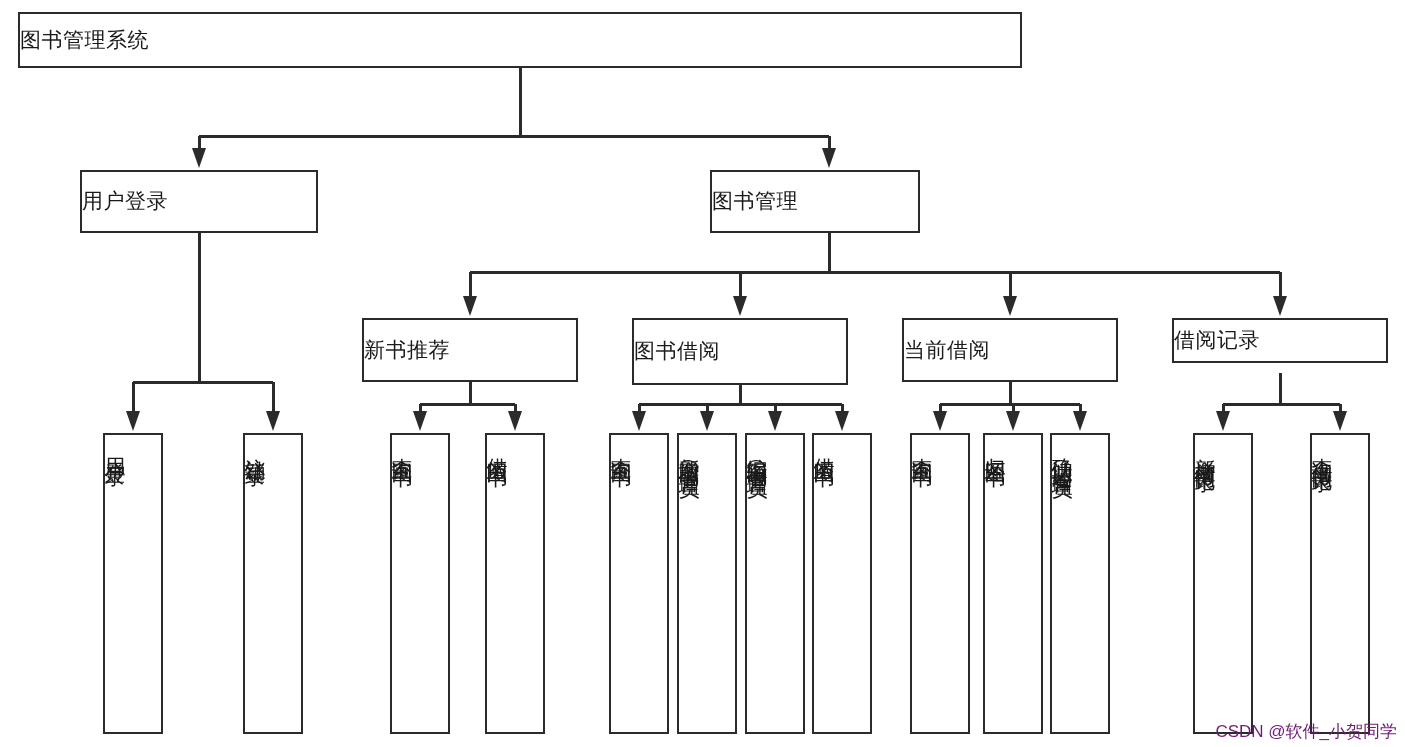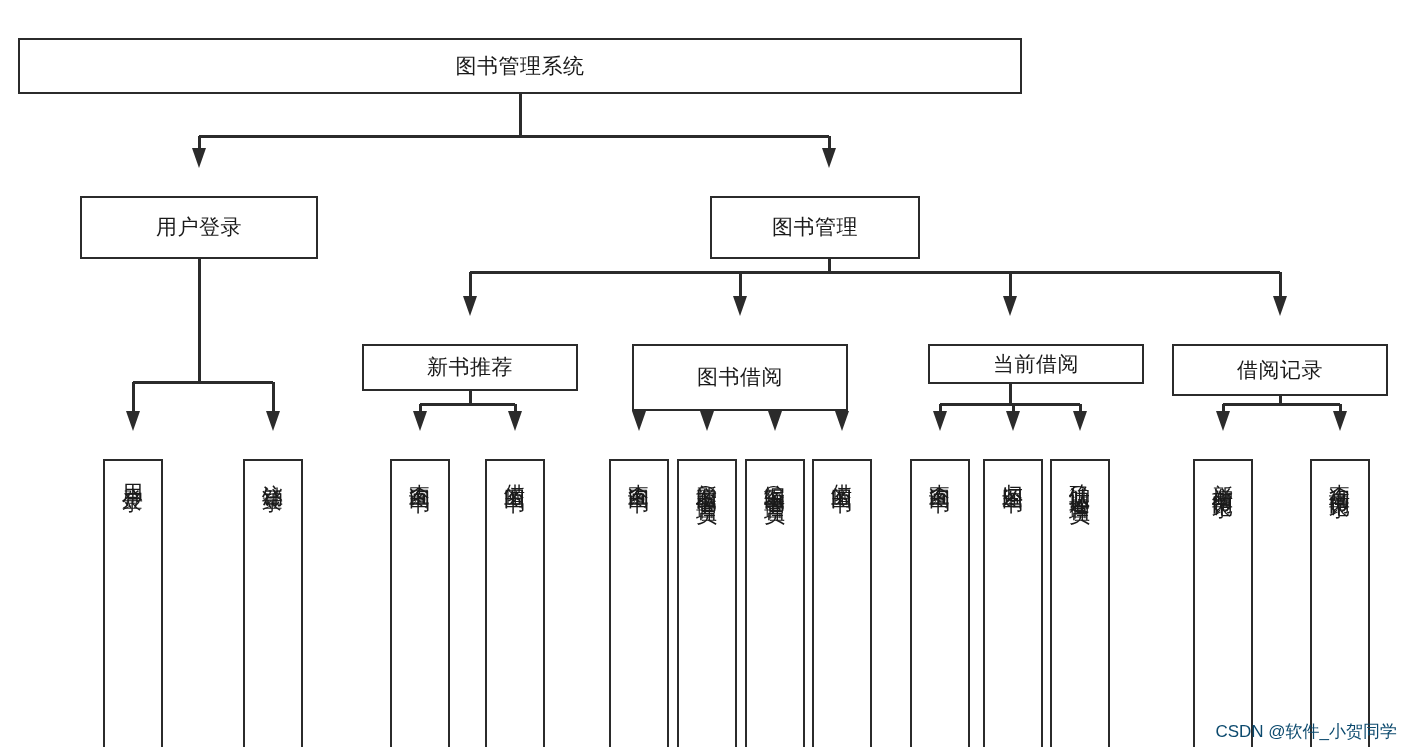--- a/index.html
+++ b/index.html
@@ -25,23 +25,21 @@
     height: 747px;
     display: block;
   }
   .node-box {
     position: absolute;
     box-sizing: border-box;
     border: 2px solid #2b2b2b;
     background: #ffffff;
     display: flex;
     align-items: center;
-    justify-content: center;
     color: #1a1a1a;
-    margin-top: 26px;
   }
   .node-label {
     text-align: center;
     line-height: 1.25;
     letter-spacing: 0.5px;
     white-space: nowrap;
   }
   .node-horizontal .node-label {
     font-size: 21px;
   }
@@ -55,21 +53,21 @@
     font-size: 21px;
     letter-spacing: 3px;
     line-height: 1;
     white-space: nowrap;
   }
   .watermark {
     position: absolute;
     right: 8px;
     bottom: 4px;
     font-size: 17px;
-    color: #0c4a6e;
+    color: #701a75;
     white-space: nowrap;
     pointer-events: none;
   }
 </style>
 </head>
 <body>
 
 <div id="diagram-root">
 
   <svg class="diagram-canvas" viewBox="0 0 1405 747" xmlns="http://www.w3.org/2000/svg" id="connector-svg">
@@ -144,30 +142,30 @@
   <div id="node-layer">
       <div class="node-box node-horizontal" style="left: 18px; top: 12px; width: 1004px; height: 56px;">
         <span class="node-label">图书管理系统</span>
       </div>
       <div class="node-box node-horizontal" style="left: 80px; top: 170px; width: 238px; height: 63px;">
         <span class="node-label">用户登录</span>
       </div>
       <div class="node-box node-horizontal" style="left: 710px; top: 170px; width: 210px; height: 63px;">
         <span class="node-label">图书管理</span>
       </div>
-      <div class="node-box node-horizontal" style="left: 362px; top: 318px; width: 216px; height: 47px;">
+      <div class="node-box node-horizontal" style="left: 362px; top: 318px; width: 216px; height: 64px;">
         <span class="node-label">新书推荐</span>
       </div>
       <div class="node-box node-horizontal" style="left: 632px; top: 318px; width: 216px; height: 67px;">
         <span class="node-label">图书借阅</span>
       </div>
-      <div class="node-box node-horizontal" style="left: 928px; top: 318px; width: 216px; height: 40px;">
+      <div class="node-box node-horizontal" style="left: 902px; top: 318px; width: 216px; height: 64px;">
         <span class="node-label">当前借阅</span>
       </div>
-      <div class="node-box node-horizontal" style="left: 1172px; top: 318px; width: 216px; height: 52px;">
+      <div class="node-box node-horizontal" style="left: 1172px; top: 318px; width: 216px; height: 45px;">
         <span class="node-label">借阅记录</span>
       </div>
       <div class="node-box node-vertical" style="left: 103px; top: 433px; width: 60px; height: 301px;">
         <span class="node-label">用户登录</span>
       </div>
       <div class="node-box node-vertical" style="left: 243px; top: 433px; width: 60px; height: 301px;">
         <span class="node-label">注销登录</span>
       </div>
       <div class="node-box node-vertical" style="left: 390px; top: 433px; width: 60px; height: 301px;">
         <span class="node-label">查询图书</span>

